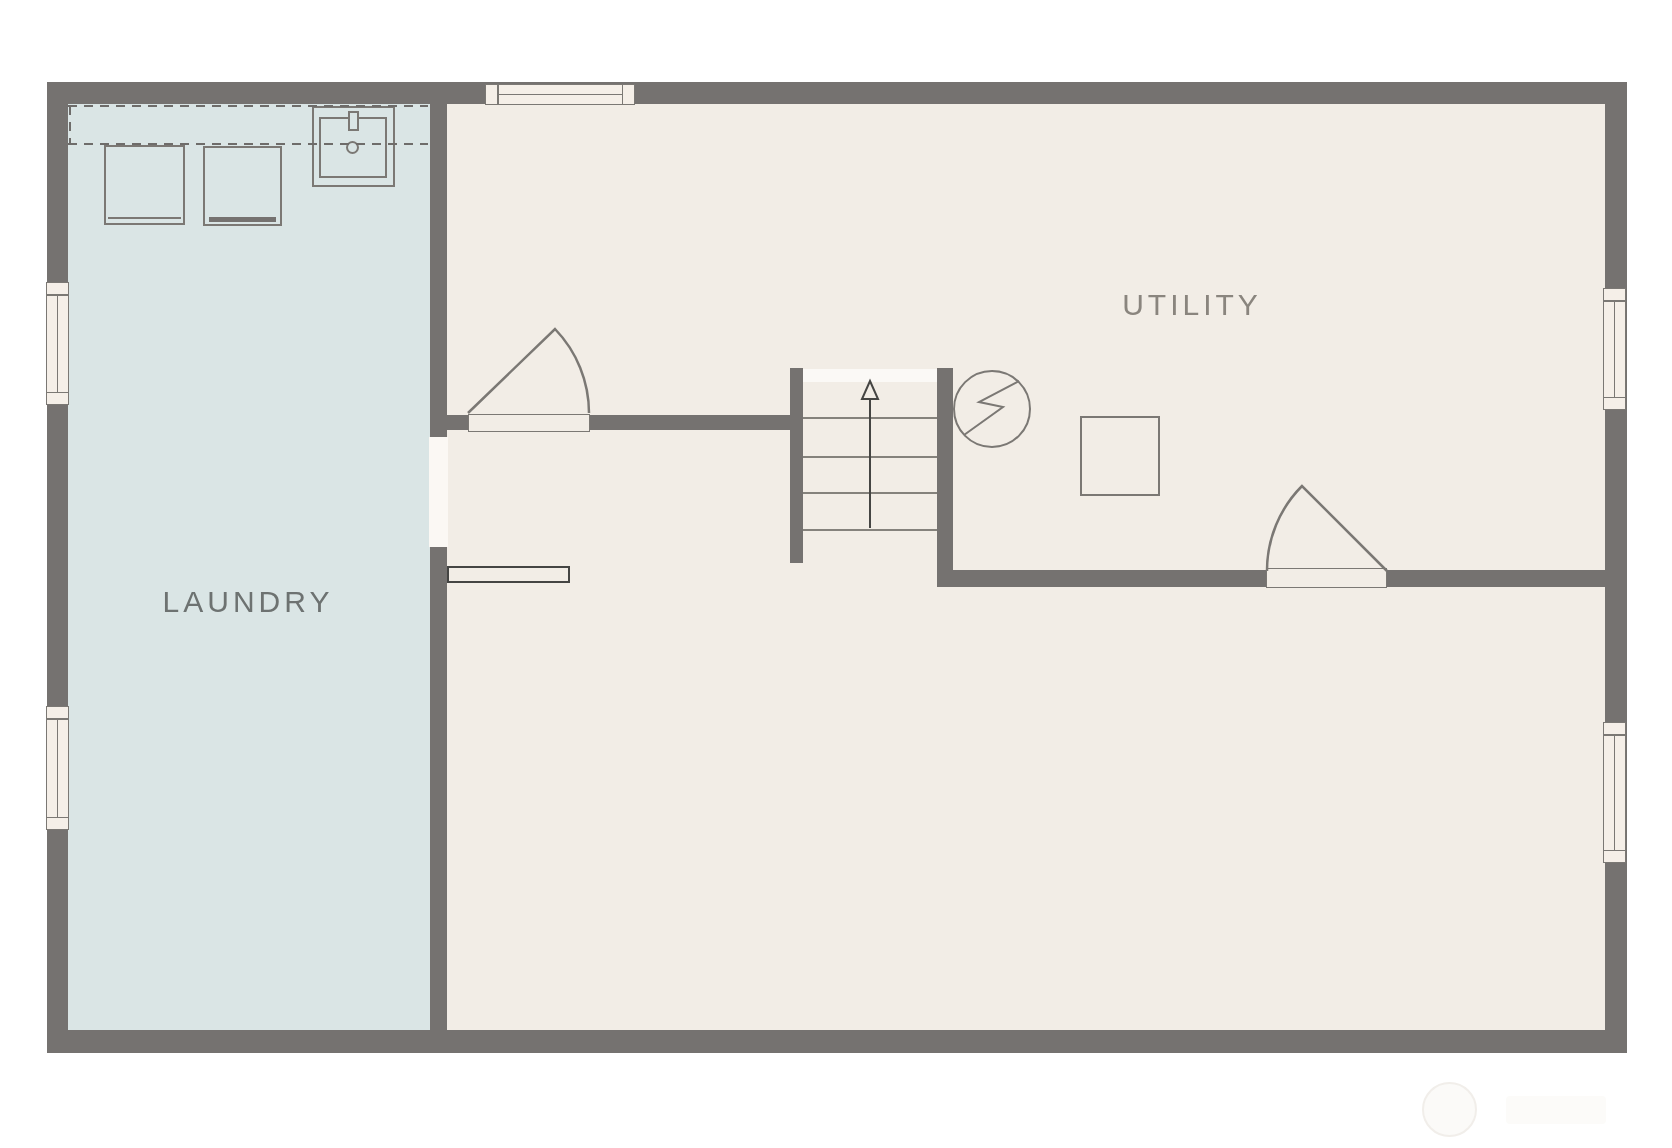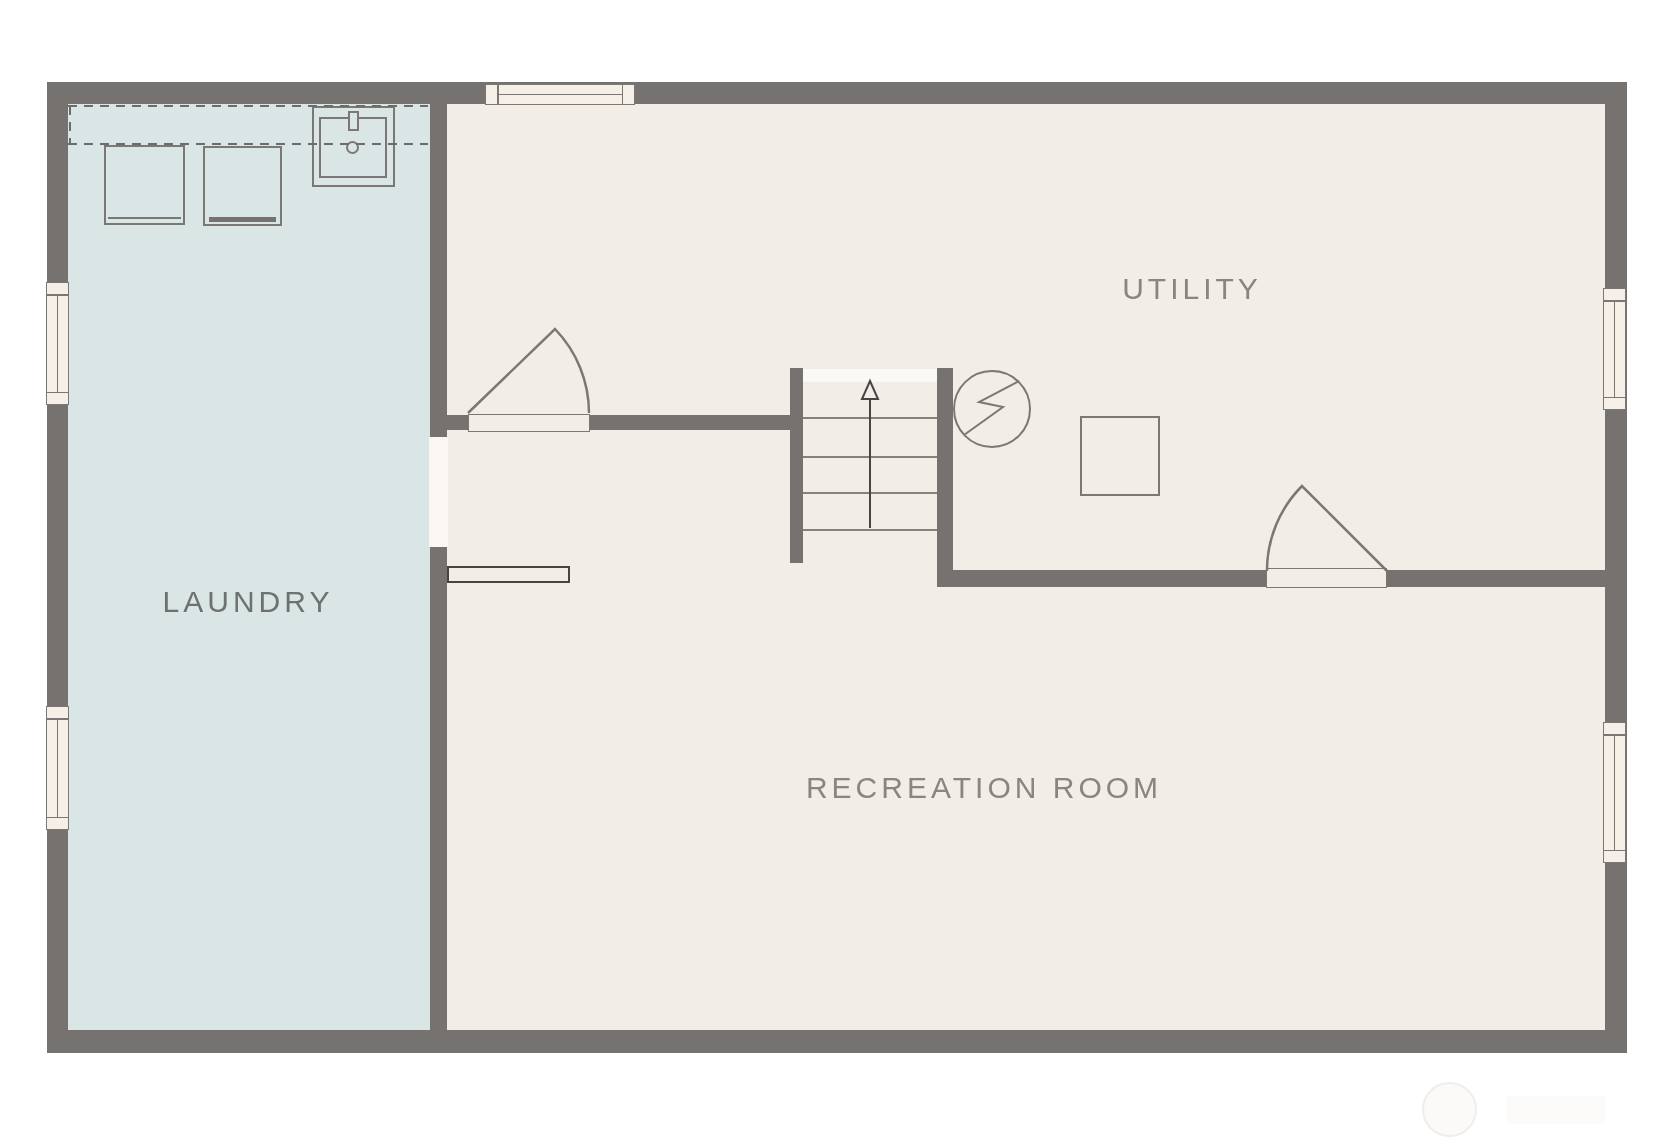--- a/index.html
+++ b/index.html
@@ -118,22 +118,21 @@
   <div class="abs sink-inner" style="left:319px;top:117px;width:68px;height:61px;"></div>
   <div class="abs faucet" style="left:348px;top:111px;width:11px;height:20px;"></div>
   <div class="abs drain" style="left:346px;top:141px;width:13px;height:13px;"></div>
 
   <div class="abs fixture" style="left:1080px;top:416px;width:80px;height:80px;"></div>
 
   <div class="abs wm-circle" style="left:1422px;top:1082px;width:55px;height:55px;"></div>
   <div class="abs wm-bar" style="left:1506px;top:1096px;width:100px;height:28px;"></div>
 
   <div class="room-label laundry" style="left:248px;top:602px;text-align:center;">LAUNDRY</div>
-  <div class="room-label" style="left:1192px;top:289px;text-align:right;">UTILITY</div>
-  <div class="room-label" style="left:984px;top:788px;">RECREATION ROOM</div>
+  <div class="room-label" style="left:1192px;top:305px;text-align:right;">UTILITY</div>
 
   <svg class="overlay" width="1672" height="1148" viewBox="0 0 1672 1148">
 
     <path class="dash" d="M68 106 H428"></path>
     <path class="dash" d="M70 106 V144"></path>
     <path class="dash" d="M68 144 H428"></path>
 
     <g>
       <path class="tread" d="M803 418 H937"></path>
       <path class="tread" d="M803 457 H937"></path>

